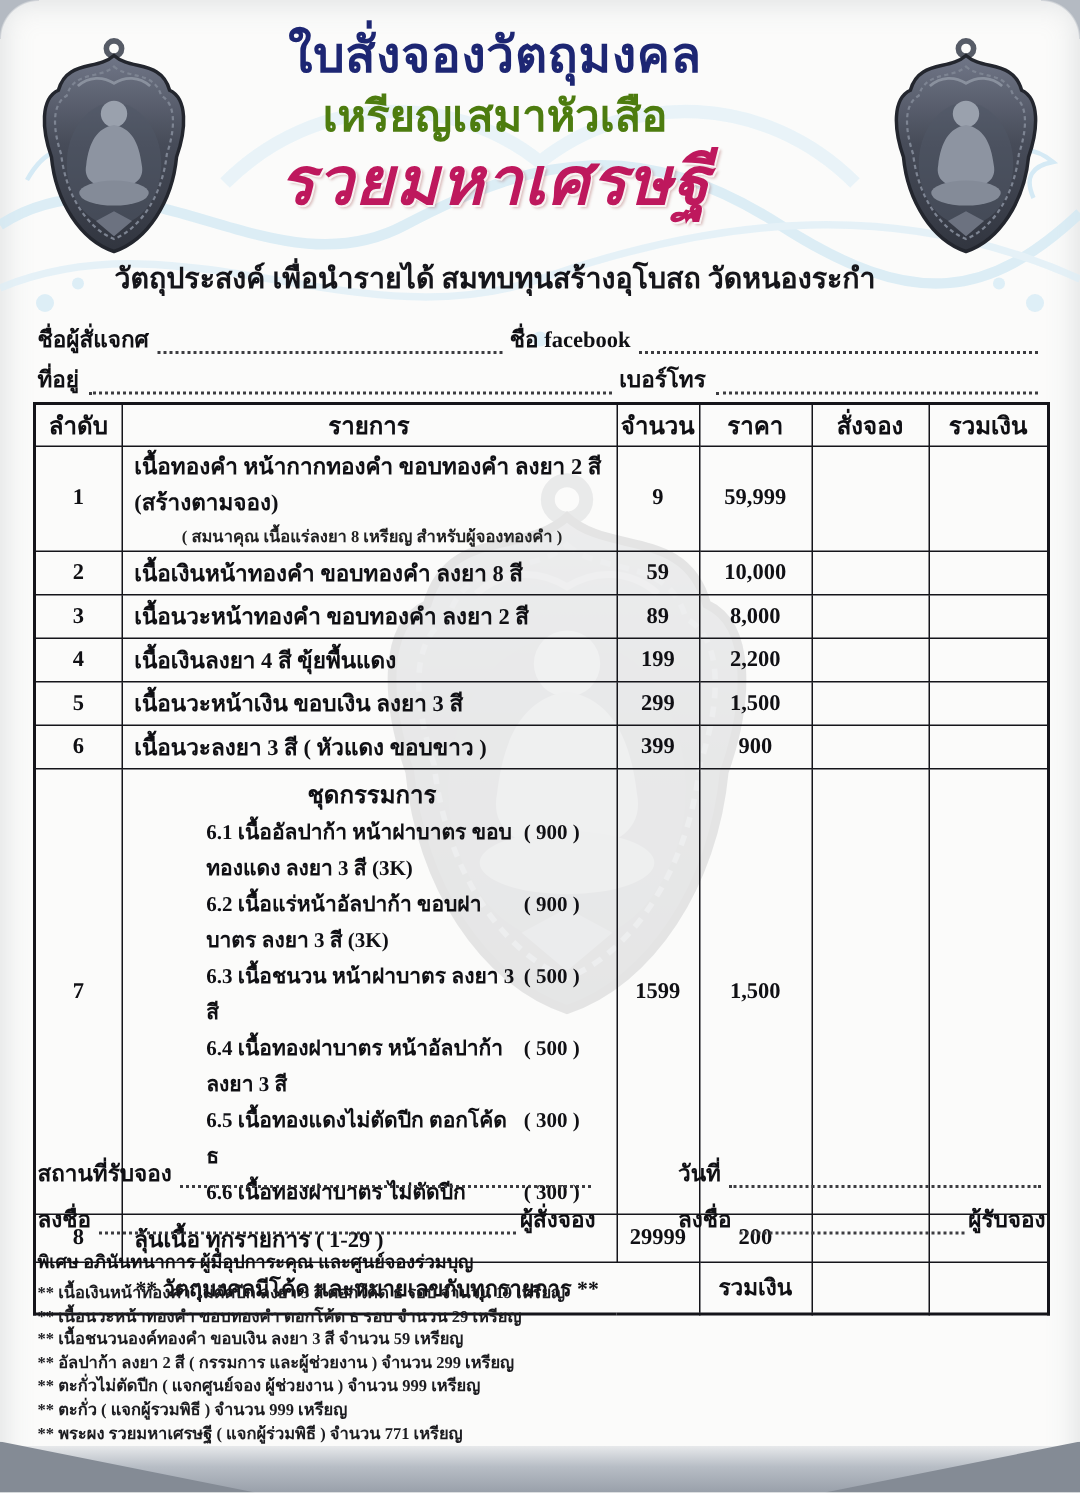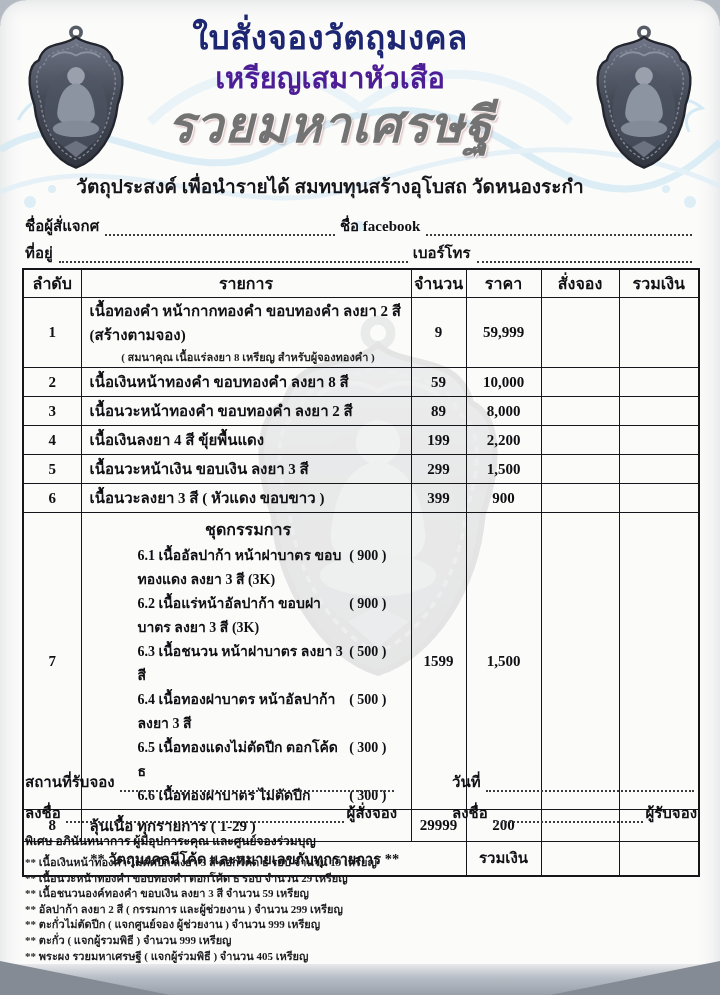--- a/index.html
+++ b/index.html
@@ -13,22 +13,22 @@
   
   .swirls{position:absolute;top:0;left:0;z-index:0;}
   
   .amulet{position:absolute;z-index:1;}
   .amulet-left{left:20px;top:24px;}
   .amulet-right{right:20px;top:24px;}
   .amulet-watermark{left:238px;top:312px;opacity:.10;z-index:0;}
   
   .hdr{position:absolute;left:0;width:660px;text-align:center;z-index:2;font-weight:700;line-height:1.12;}
   .t1{top:20px;font-size:33px;color:#1d2673;letter-spacing:.5px;}
-  .t2{top:62px;font-size:29px;color:#4c1d95;}
-  .t3{top:97px;font-size:50px;color:#737373;font-style:italic;letter-spacing:1px;
+  .t2{top:62px;font-size:29px;color:#4d7c0f;}
+  .t3{top:97px;font-size:44px;color:#be185d;font-style:italic;letter-spacing:1px;
       text-shadow:1px 1px 0 rgba(255,255,255,.8),2px 2px 2px rgba(120,0,0,.25);}
   .s1{top:145px;font-size:25px;color:#1d2673;}
   .s2{top:176px;font-size:19px;color:#15151a;}
   
   .formlines{position:absolute;left:25px;right:23px;top:212px;z-index:2;font-size:15px;font-weight:700;}
   .fl{display:flex;align-items:flex-end;height:27px;}
   .fl .lbl{white-space:nowrap;padding-bottom:1px;}
   .dots{border-bottom:2px dotted #3c3c40;height:13px;margin:0 5px 3px 6px;}
   .d-name{flex:1.02;} .d-fb{flex:1.18;} .d-addr{flex:1.62;} .d-phone{flex:1;}
   
@@ -299,21 +299,21 @@
   </div>
 
   <div class="notes">
     <div class="special">พิเศษ อภินันทนาการ ผู้มีอุปการะคุณ และศูนย์จองร่วมบุญ</div>
     <div class="note">** เนื้อเงินหน้าทองคำ ไม่ตัดปีก ลงยา 3 สี ตอกโค้ด ธ รอบ จำนวน 19 เหรียญ</div>
     <div class="note">** เนื้อนวะหน้าทองคำ ขอบทองคำ  ตอกโค้ด ธ รอบ จำนวน 29 เหรียญ</div>
     <div class="note">** เนื้อชนวนองค์ทองคำ ขอบเงิน ลงยา 3 สี จำนวน 59 เหรียญ</div>
     <div class="note">** อัลปาก้า ลงยา 2 สี ( กรรมการ  และผู้ช่วยงาน )  จำนวน 299 เหรียญ</div>
     <div class="note">** ตะกั่วไม่ตัดปีก ( แจกศูนย์จอง ผู้ช่วยงาน ) จำนวน 999 เหรียญ</div>
     <div class="note">** ตะกั่ว ( แจกผู้รวมพิธี ) จำนวน 999 เหรียญ</div>
-    <div class="note">** พระผง รวยมหาเศรษฐี  ( แจกผู้ร่วมพิธี ) จำนวน 405 เหรียญ</div>
+    <div class="note">** พระผง รวยมหาเศรษฐี  ( แจกผู้ร่วมพิธี ) จำนวน 771 เหรียญ</div>
   </div>
 
   <div class="scan-bottom"></div>
   <div class="wedge wedge-l"></div>
   <div class="wedge wedge-r"></div>
   <div class="corner corner-tl"></div>
   <div class="corner corner-tr"></div>
 </div>
 
 </body></html>

